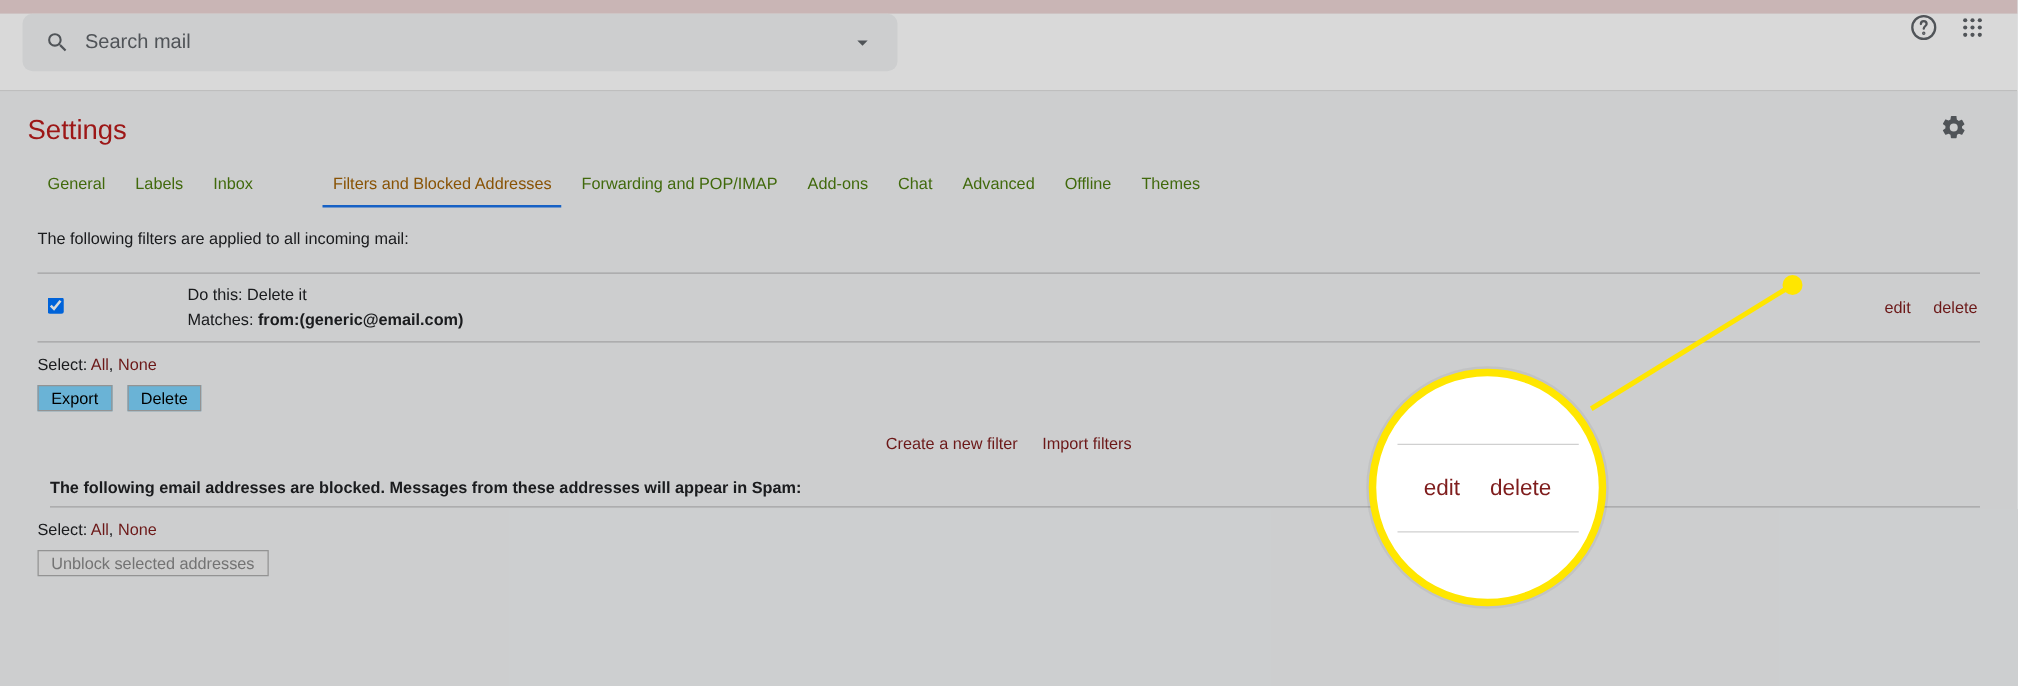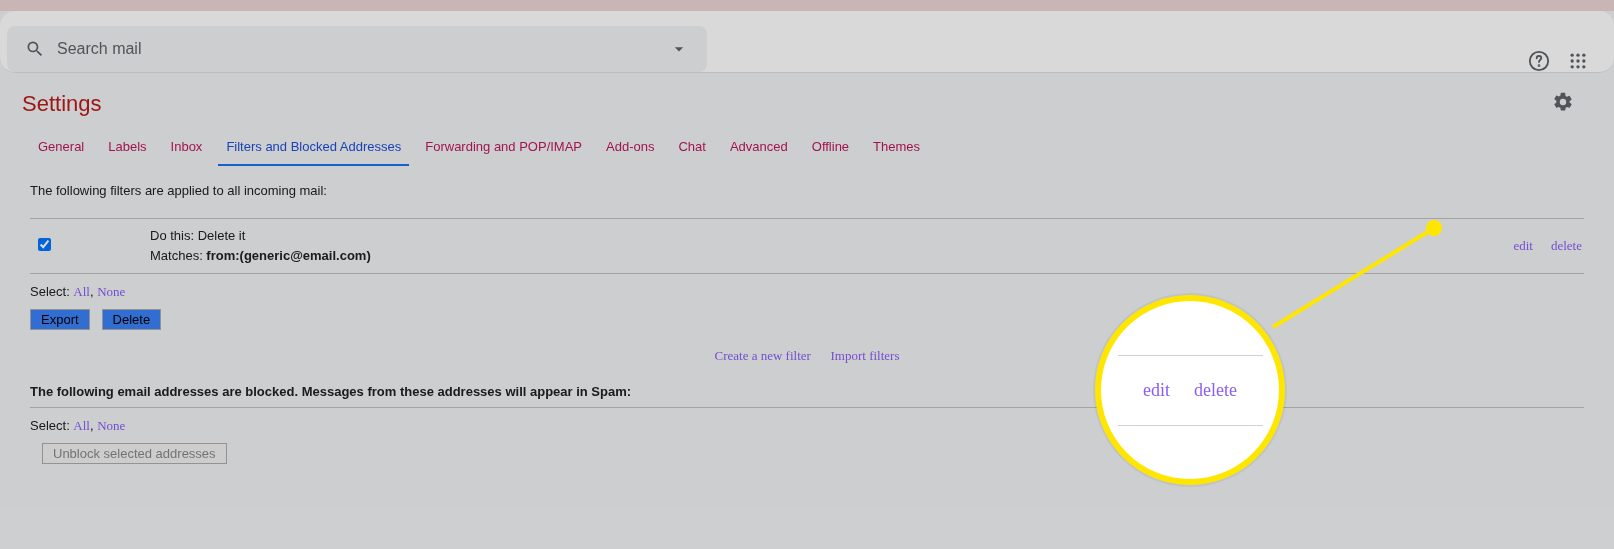--- a/index.html
+++ b/index.html
@@ -12,26 +12,25 @@
     height: 549px;
     overflow: hidden;
     position: relative;
   }
   .notif-bar {
     height: 11px;
     background: rgba(217, 48, 37, 0.15);
   }
   .topbar {
     display: flex;
-    align-items: flex-end;
+    align-items: flex-start;
     height: 62px;
-    padding: 0 18px 0 7px;
+    padding: 0 18px 0 18px;
     background: #fff;
     border-bottom: 1px solid #e0e0e0;
-    border-radius: 15px;
   }
   .search-box {
     display: flex;
     align-items: center;
     background: #f1f3f4;
     border-radius: 8px;
     height: 46px;
     width: 700px;
     padding: 0 6px;
   }
@@ -79,28 +78,29 @@
   .tabs {
     display: flex;
     gap: 0;
     padding-left: 30px;
     border-bottom: 1px solid transparent;
     font-size: 13px;
   }
   .tab {
     padding: 8px 8px 10px 8px;
     margin-right: 8px;
-    color: #be185d;
+    color: #4d7c0f;
     cursor: pointer;
     border-bottom: 2px solid transparent;
   }
   .tab.active {
-    color: #1d4ed8;
+    color: #a16207;
     border-bottom: 2px solid #1a73e8;
     font-weight: 500;
+    margin-left: 40px;
   }
 
   .content {
     padding: 8px 30px 0 30px;
   }
   .sect-head {
     font-weight: normal;
     font-size: 13px;
     padding: 8px 0 20px 0;
     border-bottom: 1px solid #c0c0c0;
@@ -115,52 +115,52 @@
   .filter-cb {
     width: 120px;
     padding-left: 8px;
   }
   .filter-body { flex: 1; line-height: 1.5; }
   .filter-actions {
     display: flex;
     gap: 18px;
     padding-right: 2px;
   }
-  .link { color: #8b5cf6; cursor: pointer; font-family: Liberation Serif, serif; }
+  .link { color: #7f1d1d; cursor: pointer; }
   .bold { font-weight: bold; }
 
   .select-line {
     padding: 10px 0 4px 0;
     font-size: 13px;
   }
   .btn {
-    background: #3b82f6;
+    background: #7dd3fc;
     border: 1px solid #adadad;
     padding: 2px 10px;
     font-size: 13px;
     cursor: pointer;
     font-family: inherit;
   }
   .btn:disabled {
     color: #888;
     background: #f1f1f1;
-    margin-left: 12px;
   }
   .btn-row { margin-top: 5px; display:flex; gap:12px; }
 
   .center-links {
     text-align: center;
     padding: 18px 0 14px 0;
   }
   .center-links .link { margin: 0 8px; }
 
   .blocked-head {
     font-weight: bold;
     padding: 6px 0 8px 0;
     border-bottom: 1px solid #c0c0c0;
+    margin-left: 10px;
   }
   .no-blocked {
     padding: 12px 0 4px 0;
   }
 
   
   .dim-overlay {
     position: absolute;
     inset: 0;
     background: rgba(0,0,0,0.15);

